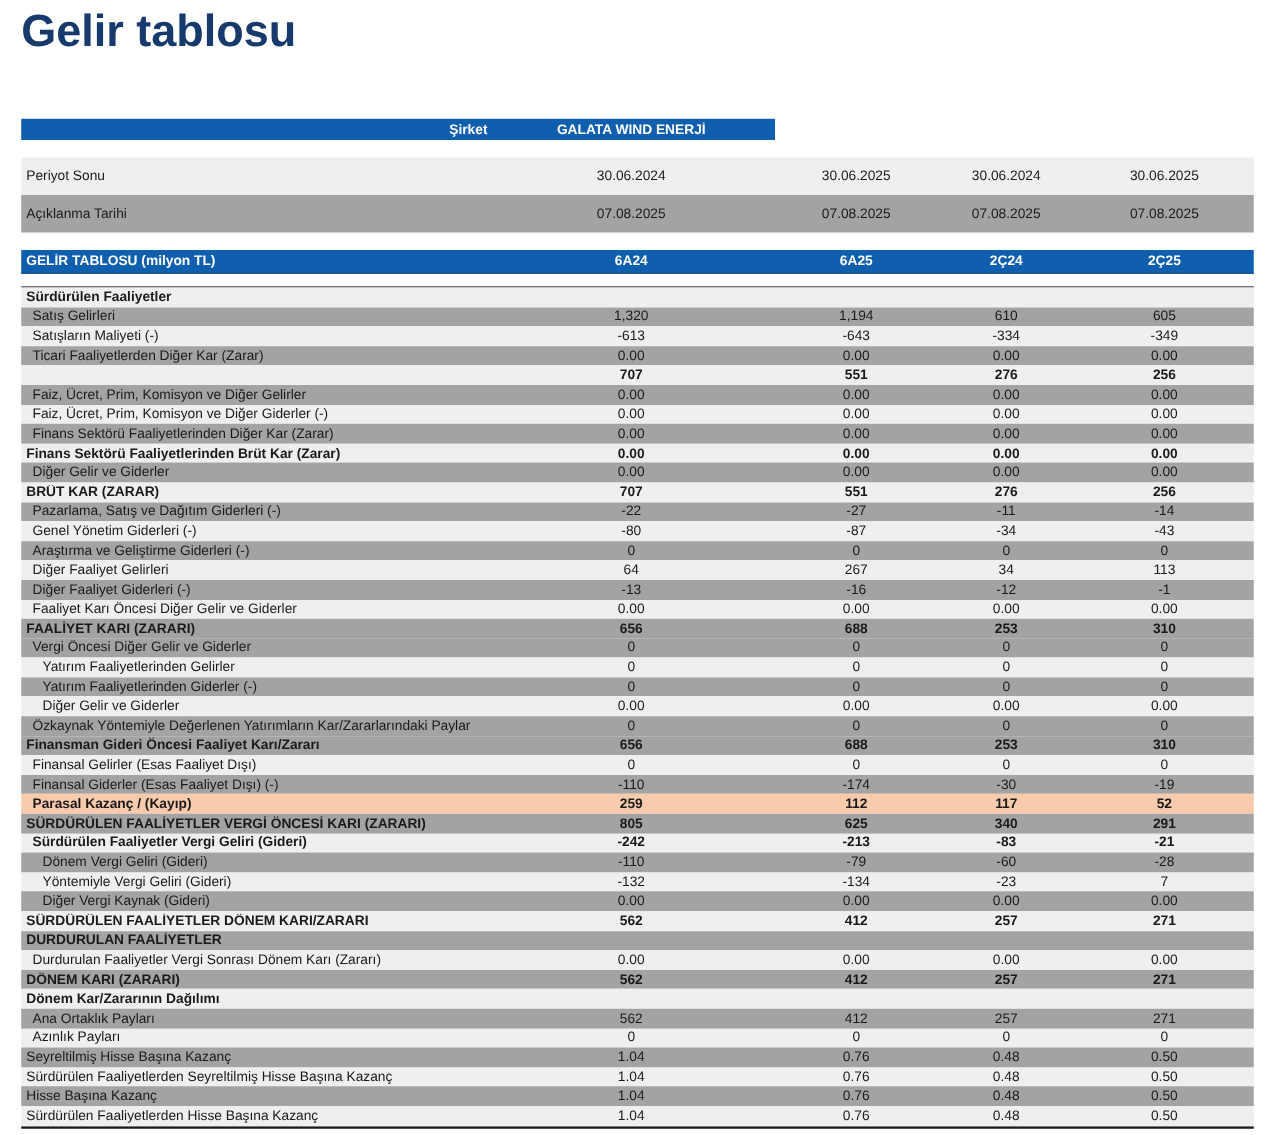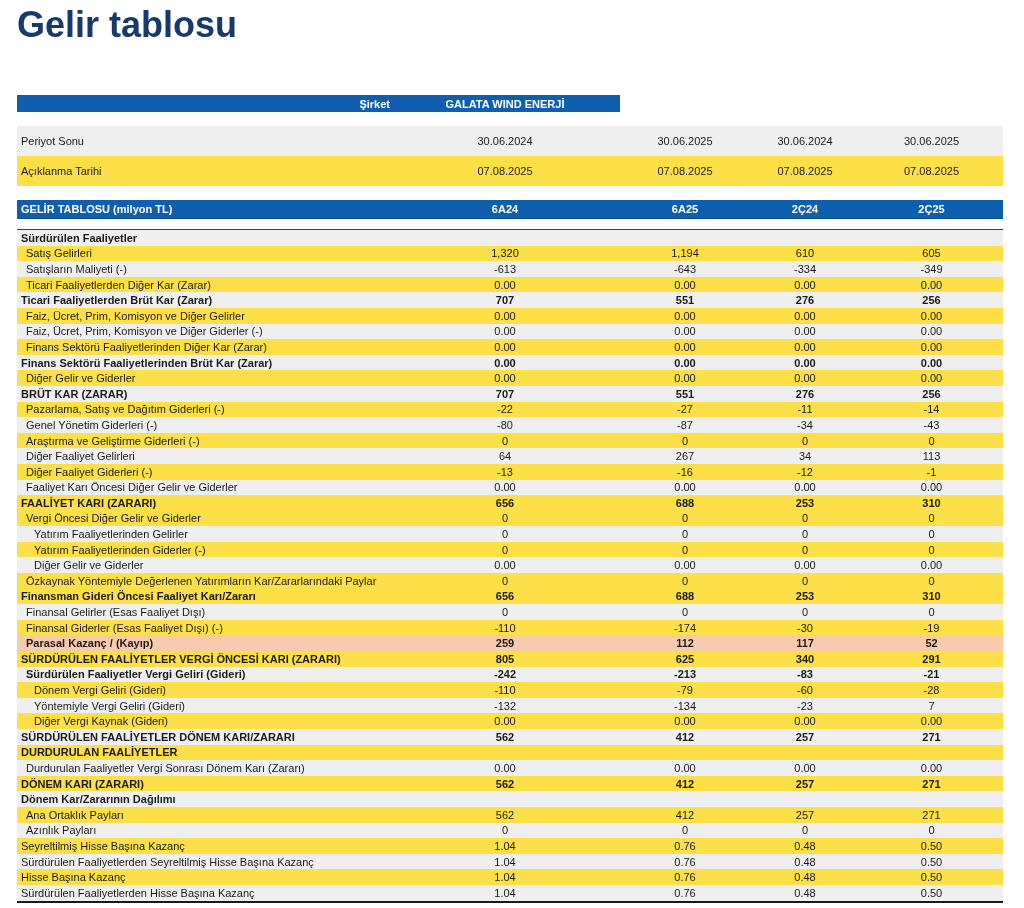--- a/index.html
+++ b/index.html
@@ -26,21 +26,21 @@
   .v2{width:130px;text-align:center;}
   .v3{width:110px;text-align:center;}
   .v4{width:143px;text-align:center;}
   .center{text-align:right;}
   #info-rows{margin-top:14px;}
   .row{display:flex;align-items:center;height:30px;font-size:11px;}
   #body-rows{margin-top:10px;border-top:1px solid #404040;border-bottom:2.5px solid #1a1a1a;}
   #body-rows .row{height:15.6px;justify-content:flex-end;}
   .row.g{background:var(--stripe-gray,#efefef);}
   .row.o{background:var(--highlight-orange,#f8cbad);}
-  .row.w{background:#fde047;}
+  .row.w{background:#a3a3a3;}
   .b{font-weight:700;}
   .i0{padding-left:4px;}
   .i1{padding-left:9px;}
   .i2{padding-left:17px;}
   .kaynak{
     font-style:italic;font-size:11px;color:#262626;
     margin-top:4px;padding-left:2px;
   }
 </style>
 </head>
@@ -104,21 +104,20 @@
           <div class="cell v4">-349</div>
         </div>
         <div class="row w">
           <div class="cell lblcell i1">Ticari Faaliyetlerden Diğer Kar (Zarar)</div>
           <div class="cell v1">0.00</div>
           <div class="cell v2">0.00</div>
           <div class="cell v3">0.00</div>
           <div class="cell v4">0.00</div>
         </div>
         <div class="row g">
-          <div class="cell lblcell i0 b">Ticari Faaliyetlerden Brüt Kar (Zarar)</div>
           <div class="cell v1 b">707</div>
           <div class="cell v2 b">551</div>
           <div class="cell v3 b">276</div>
           <div class="cell v4 b">256</div>
         </div>
         <div class="row w">
           <div class="cell lblcell i1">Faiz, Ücret, Prim, Komisyon ve Diğer Gelirler</div>
           <div class="cell v1">0.00</div>
           <div class="cell v2">0.00</div>
           <div class="cell v3">0.00</div>

